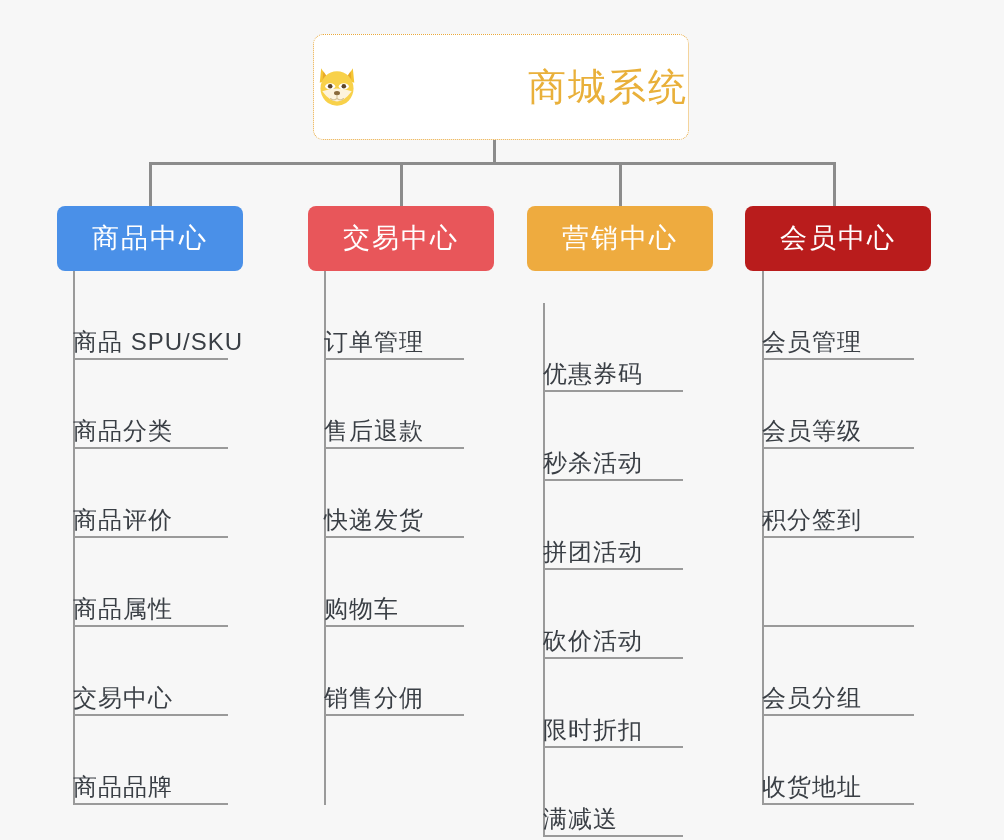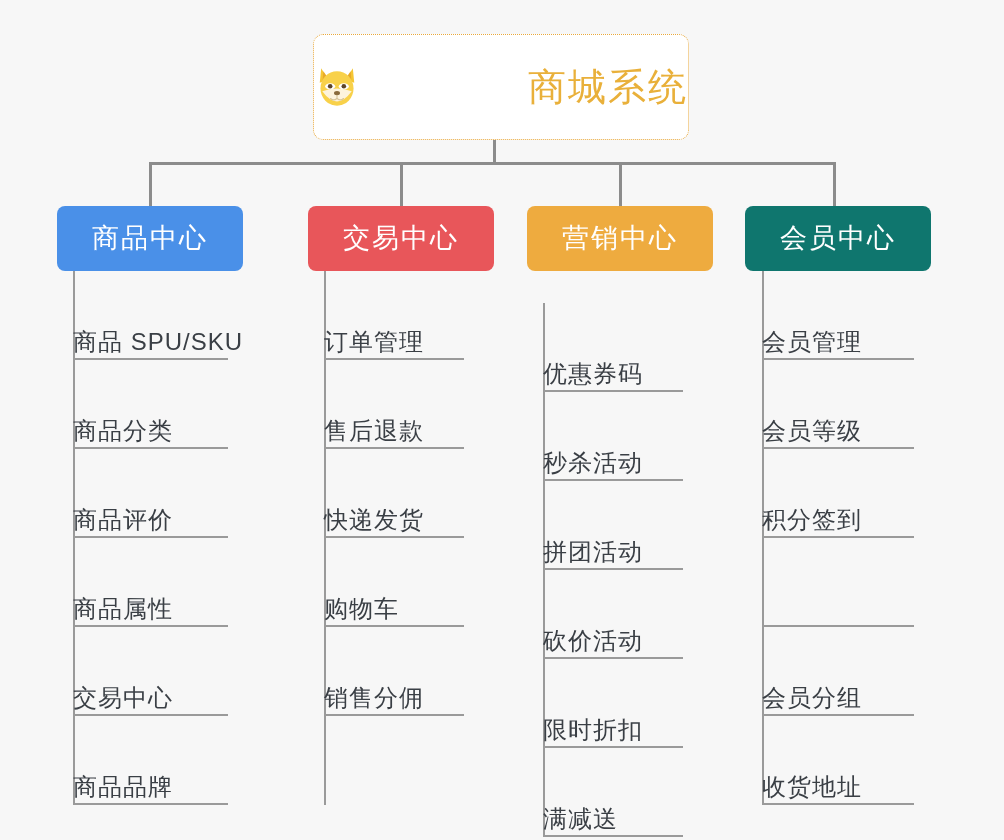--- a/index.html
+++ b/index.html
@@ -166,21 +166,21 @@
 
   <div class="branch" id="branch-0" style="left: 57px; background: rgb(74, 144, 232);">
     <span class="branch-label">商品中心</span>
   </div>
   <div class="branch" id="branch-1" style="left: 308px; background: rgb(232, 86, 90);">
     <span class="branch-label">交易中心</span>
   </div>
   <div class="branch" id="branch-2" style="left: 527px; background: rgb(238, 171, 63);">
     <span class="branch-label">营销中心</span>
   </div>
-  <div class="branch" id="branch-3" style="left: 745px; background: #0f766e;">
+  <div class="branch" id="branch-3" style="left: 745px; background: #b91c1c;">
     <span class="branch-label">会员中心</span>
   </div>
 
   <div id="leaf-columns">
       <div class="leaf-col" style="left: 73px; width: 155px;">
         <div class="leaf-spine" style="height: 534px; background: rgb(154, 154, 154);"></div>
         <div class="leaf-row">
           <div class="leaf-label">商品 SPU/SKU</div>
           <div class="leaf-underline" style="width: 155px; background: rgb(154, 154, 154);"></div>
         </div>

